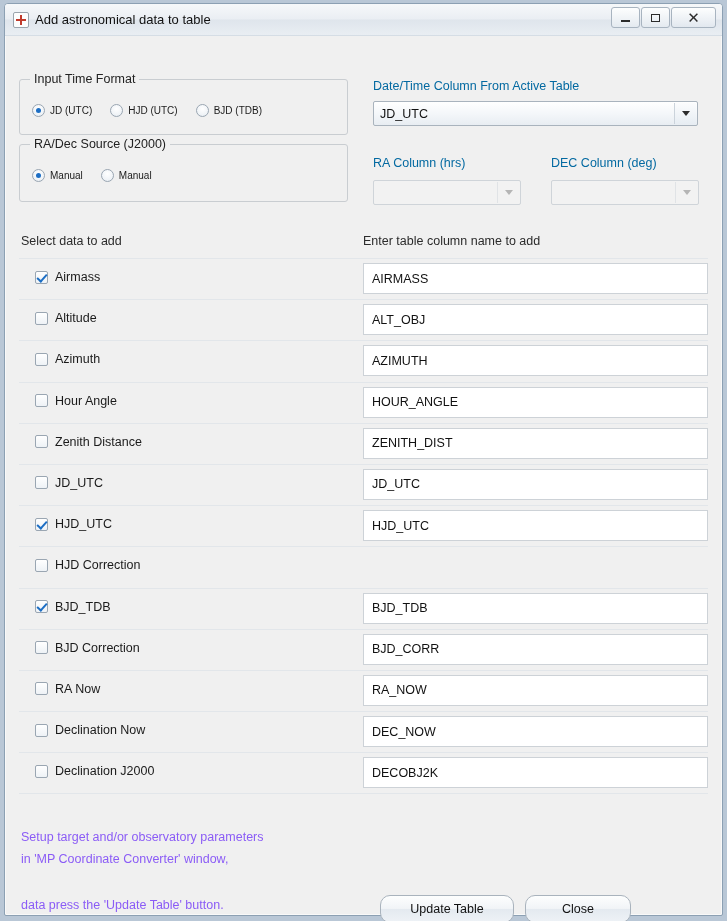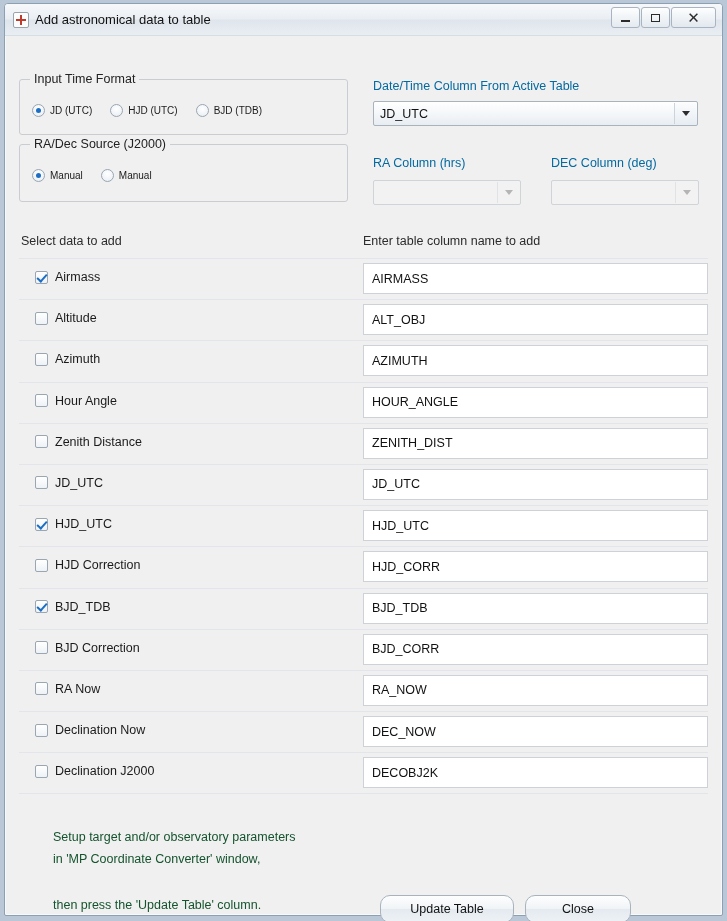--- a/index.html
+++ b/index.html
@@ -297,22 +297,21 @@
     padding-left: 8px;
     font-size: 12.5px;
     color: #111;
   }
 
   
   .footer-note {
     position: absolute;
     left: 16px;
     font-size: 12.5px;
-    color: #14532d;
-    margin-left: 32px;
+    color: #8b5cf6;
   }
   .note1 { top: 794px; }
   .note2 { top: 816px; }
   .note3 { top: 862px; }
 
   .btn {
     position: absolute;
     height: 28px;
     border: 1px solid #a9b3bd;
     border-radius: 10px;
@@ -472,21 +471,20 @@
           <span class="cb-label">HJD_UTC</span>
         </div>
         <div class="field">HJD_UTC</div>
       </div>
 
       <div class="row">
         <div class="cb-wrap">
           <span class="checkbox"></span>
           <span class="cb-label">HJD Correction</span>
         </div>
-        <div class="field">HJD_CORR</div>
       </div>
 
       <div class="row">
         <div class="cb-wrap">
           <span class="checkbox checked"></span>
           <span class="cb-label">BJD_TDB</span>
         </div>
         <div class="field">BJD_TDB</div>
       </div>
 
@@ -520,19 +518,19 @@
           <span class="checkbox"></span>
           <span class="cb-label">Declination J2000</span>
         </div>
         <div class="field">DECOBJ2K</div>
       </div>
 
     </div>
 
     <div class="footer-note note1">Setup target and/or observatory parameters</div>
     <div class="footer-note note2">in 'MP Coordinate Converter' window,</div>
-    <div class="footer-note note3">then press the 'Update Table' column.</div>
+    <div class="footer-note note3">data press the 'Update Table' button.</div>
 
     <div class="btn btn-update">Update Table</div>
     <div class="btn btn-close">Close</div>
 
   </div>
 </div>
 
 </body></html>

